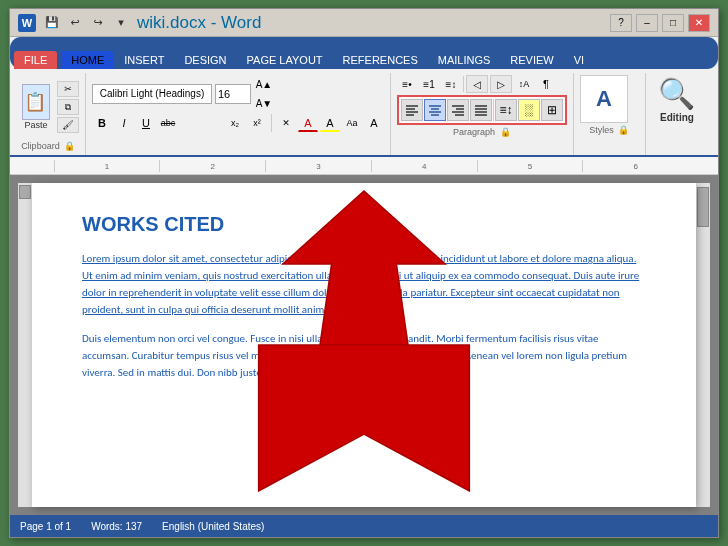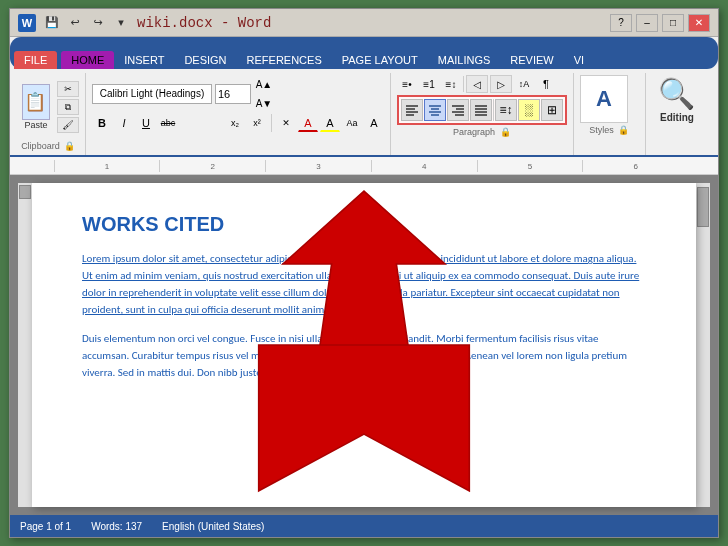--- a/index.html
+++ b/index.html
@@ -43,23 +43,22 @@
       background: #1e5cb3;
       color: white;
       font-size: 11px;
       font-weight: bold;
       display: flex;
       align-items: center;
       justify-content: center;
       border-radius: 2px;
     }
     .titlebar-title {
-      font-size: 14px;
-      color: #7f1d1d;
-      font-family: Liberation Mono, monospace;
+      font-size: 17px;
+      color: #0369a1;
     }
     .titlebar-controls {
       display: flex;
       gap: 4px;
     }
     .titlebar-btn {
       width: 22px;
       height: 18px;
       background: #d4d0c8;
       border: 1px solid #aaa;
@@ -101,21 +100,21 @@
     }
     .rtab {
       padding: 3px 10px;
       font-size: 11px;
       color: white;
       cursor: pointer;
       background: transparent;
       border-radius: 3px 3px 0 0;
     }
     .rtab.active {
-      background: #a21caf;
+      background: #1d4ed8;
       color: #000;
       margin-top: 9px;
     }
     .rtab.file {
       background: #e05050;
       color: white;
       margin-right: 4px;
       border-radius: 3px 3px 0 0;
     }
     
@@ -404,22 +403,22 @@
       <div class="titlebar-btn">□</div>
       <div class="titlebar-btn close">✕</div>
     </div>
   </div>
 
   <div class="ribbon-tabs">
     <div class="rtab file">FILE</div>
     <div class="rtab active">HOME</div>
     <div class="rtab">INSERT</div>
     <div class="rtab">DESIGN</div>
+    <div class="rtab">PAGE LAYOUT</div>
     <div class="rtab">REFERENCES</div>
-    <div class="rtab">PAGE LAYOUT</div>
     <div class="rtab">MAILINGS</div>
     <div class="rtab">REVIEW</div>
     <div class="rtab">VI</div>
   </div>
 
   <div class="ribbon">
 
     <div class="ribbon-group">
       <div class="rg-top">
         <div class="paste-btn">

